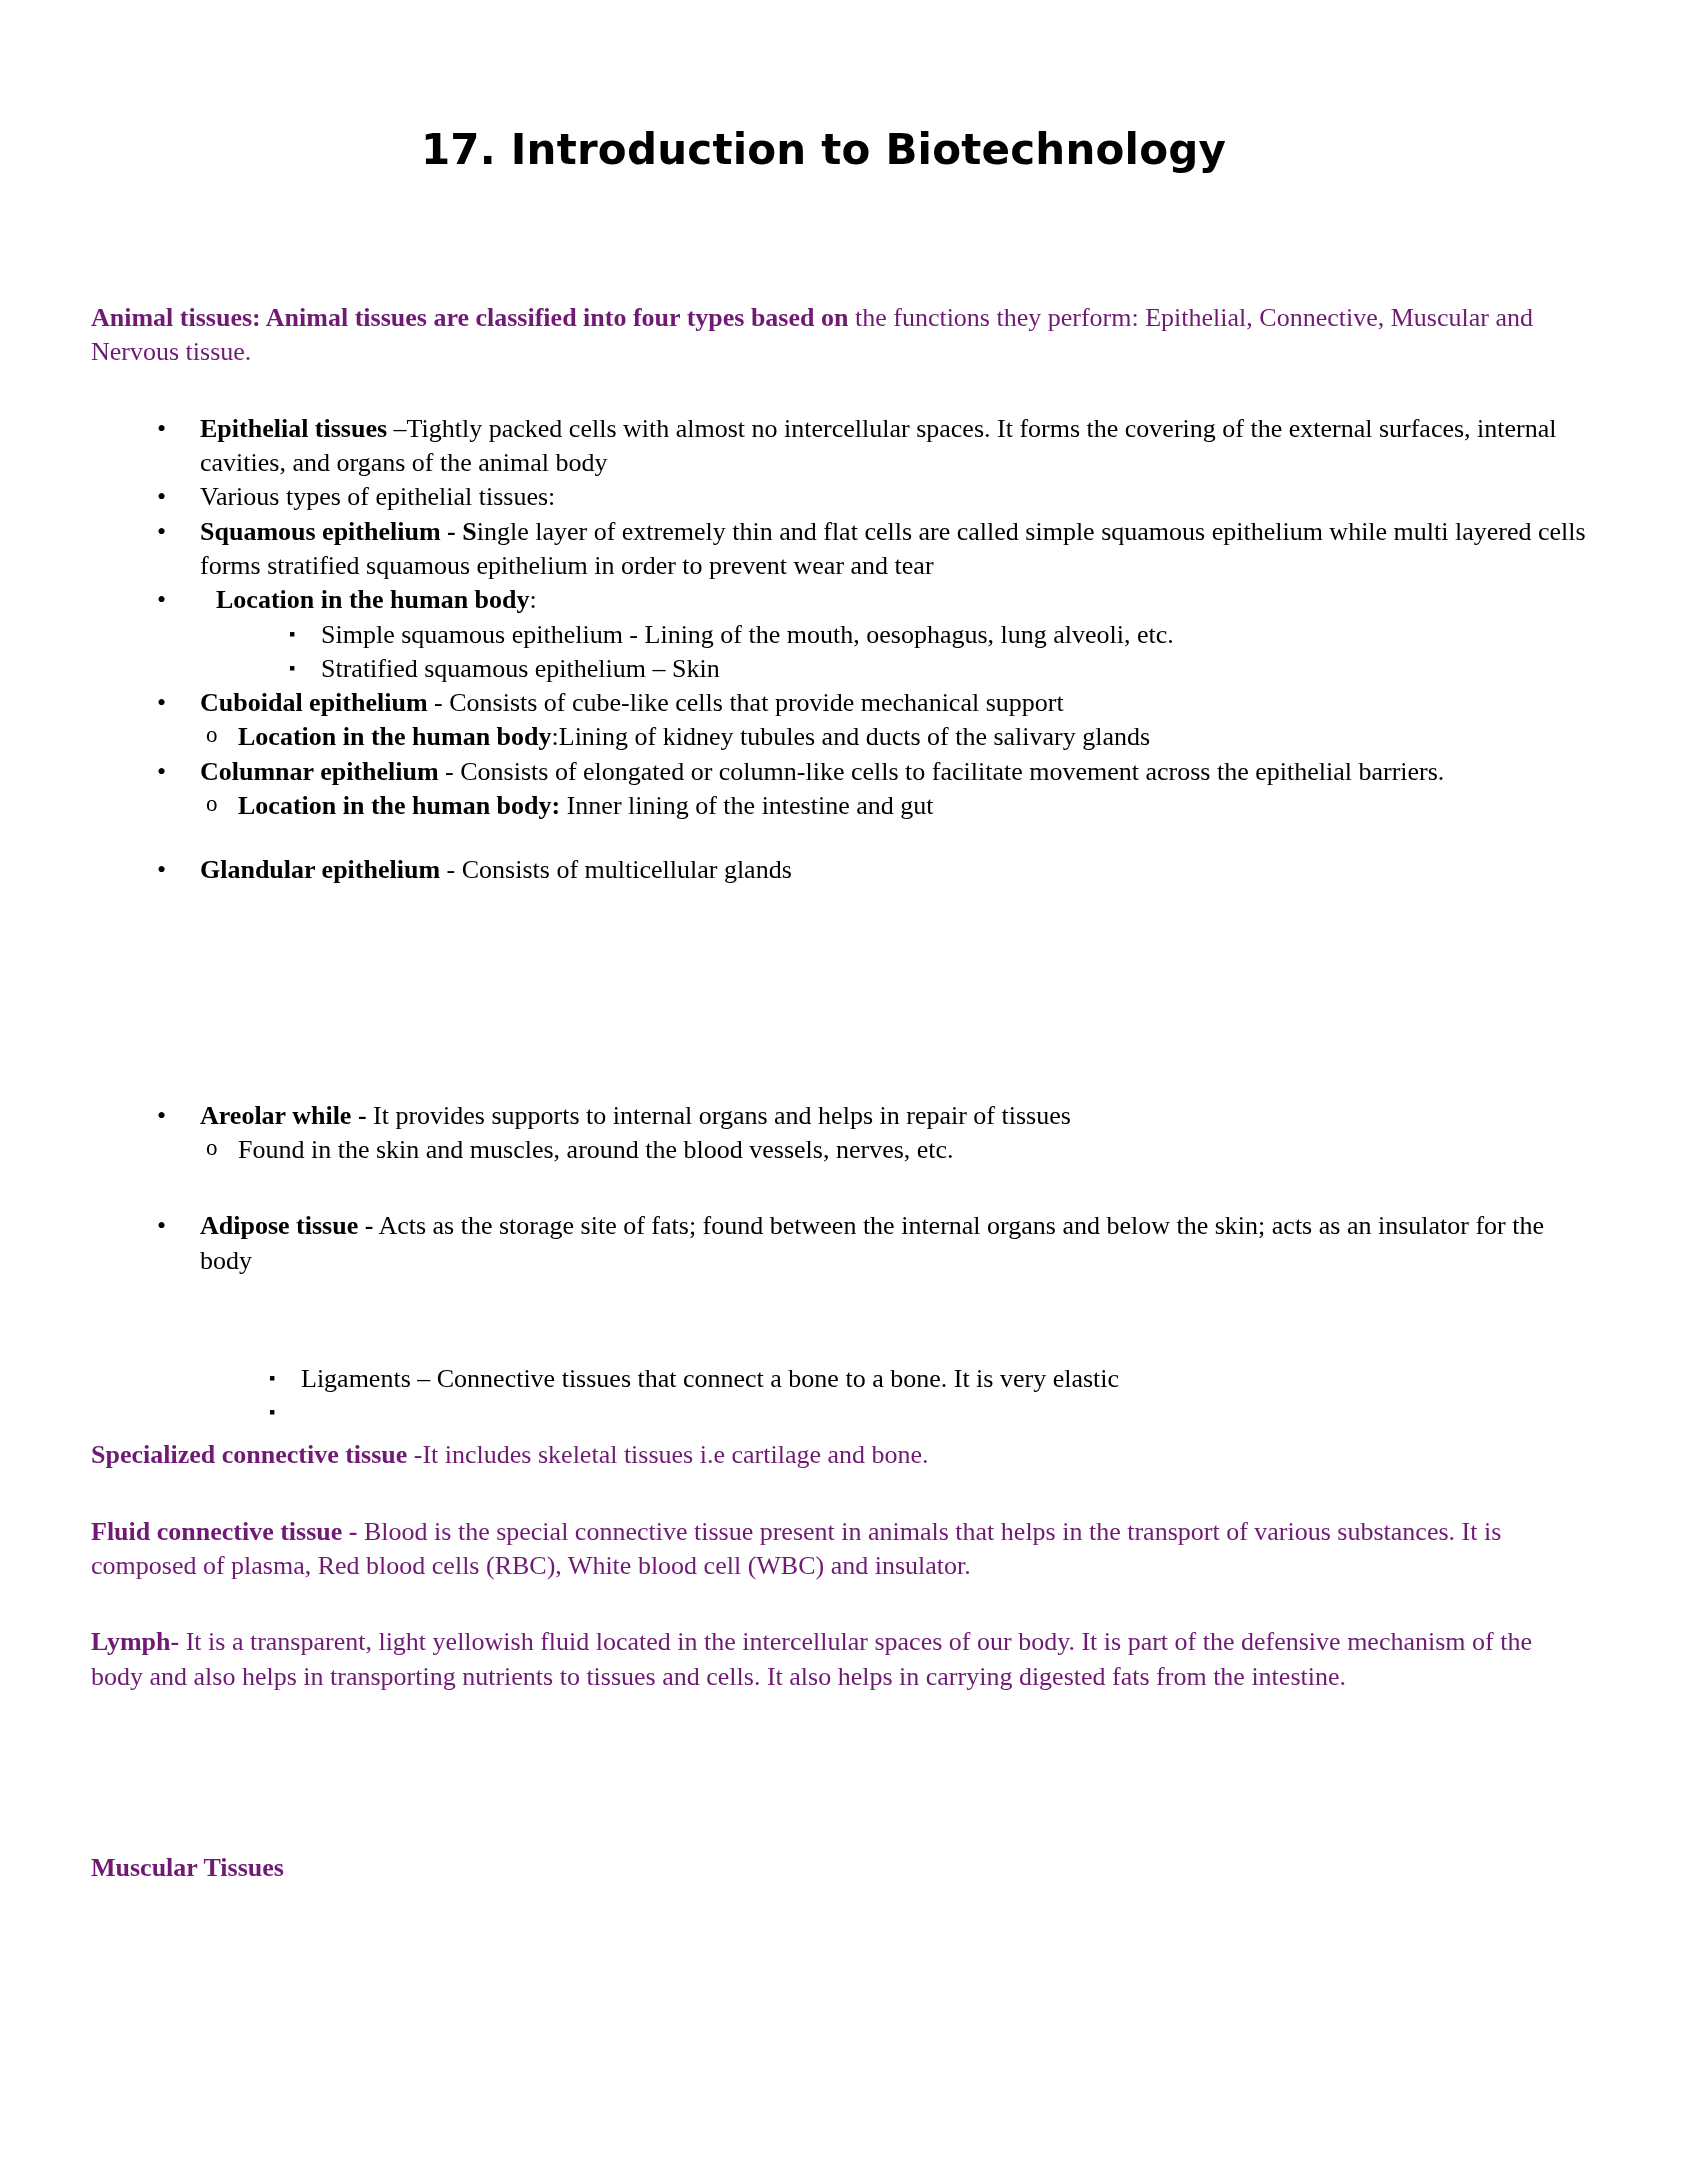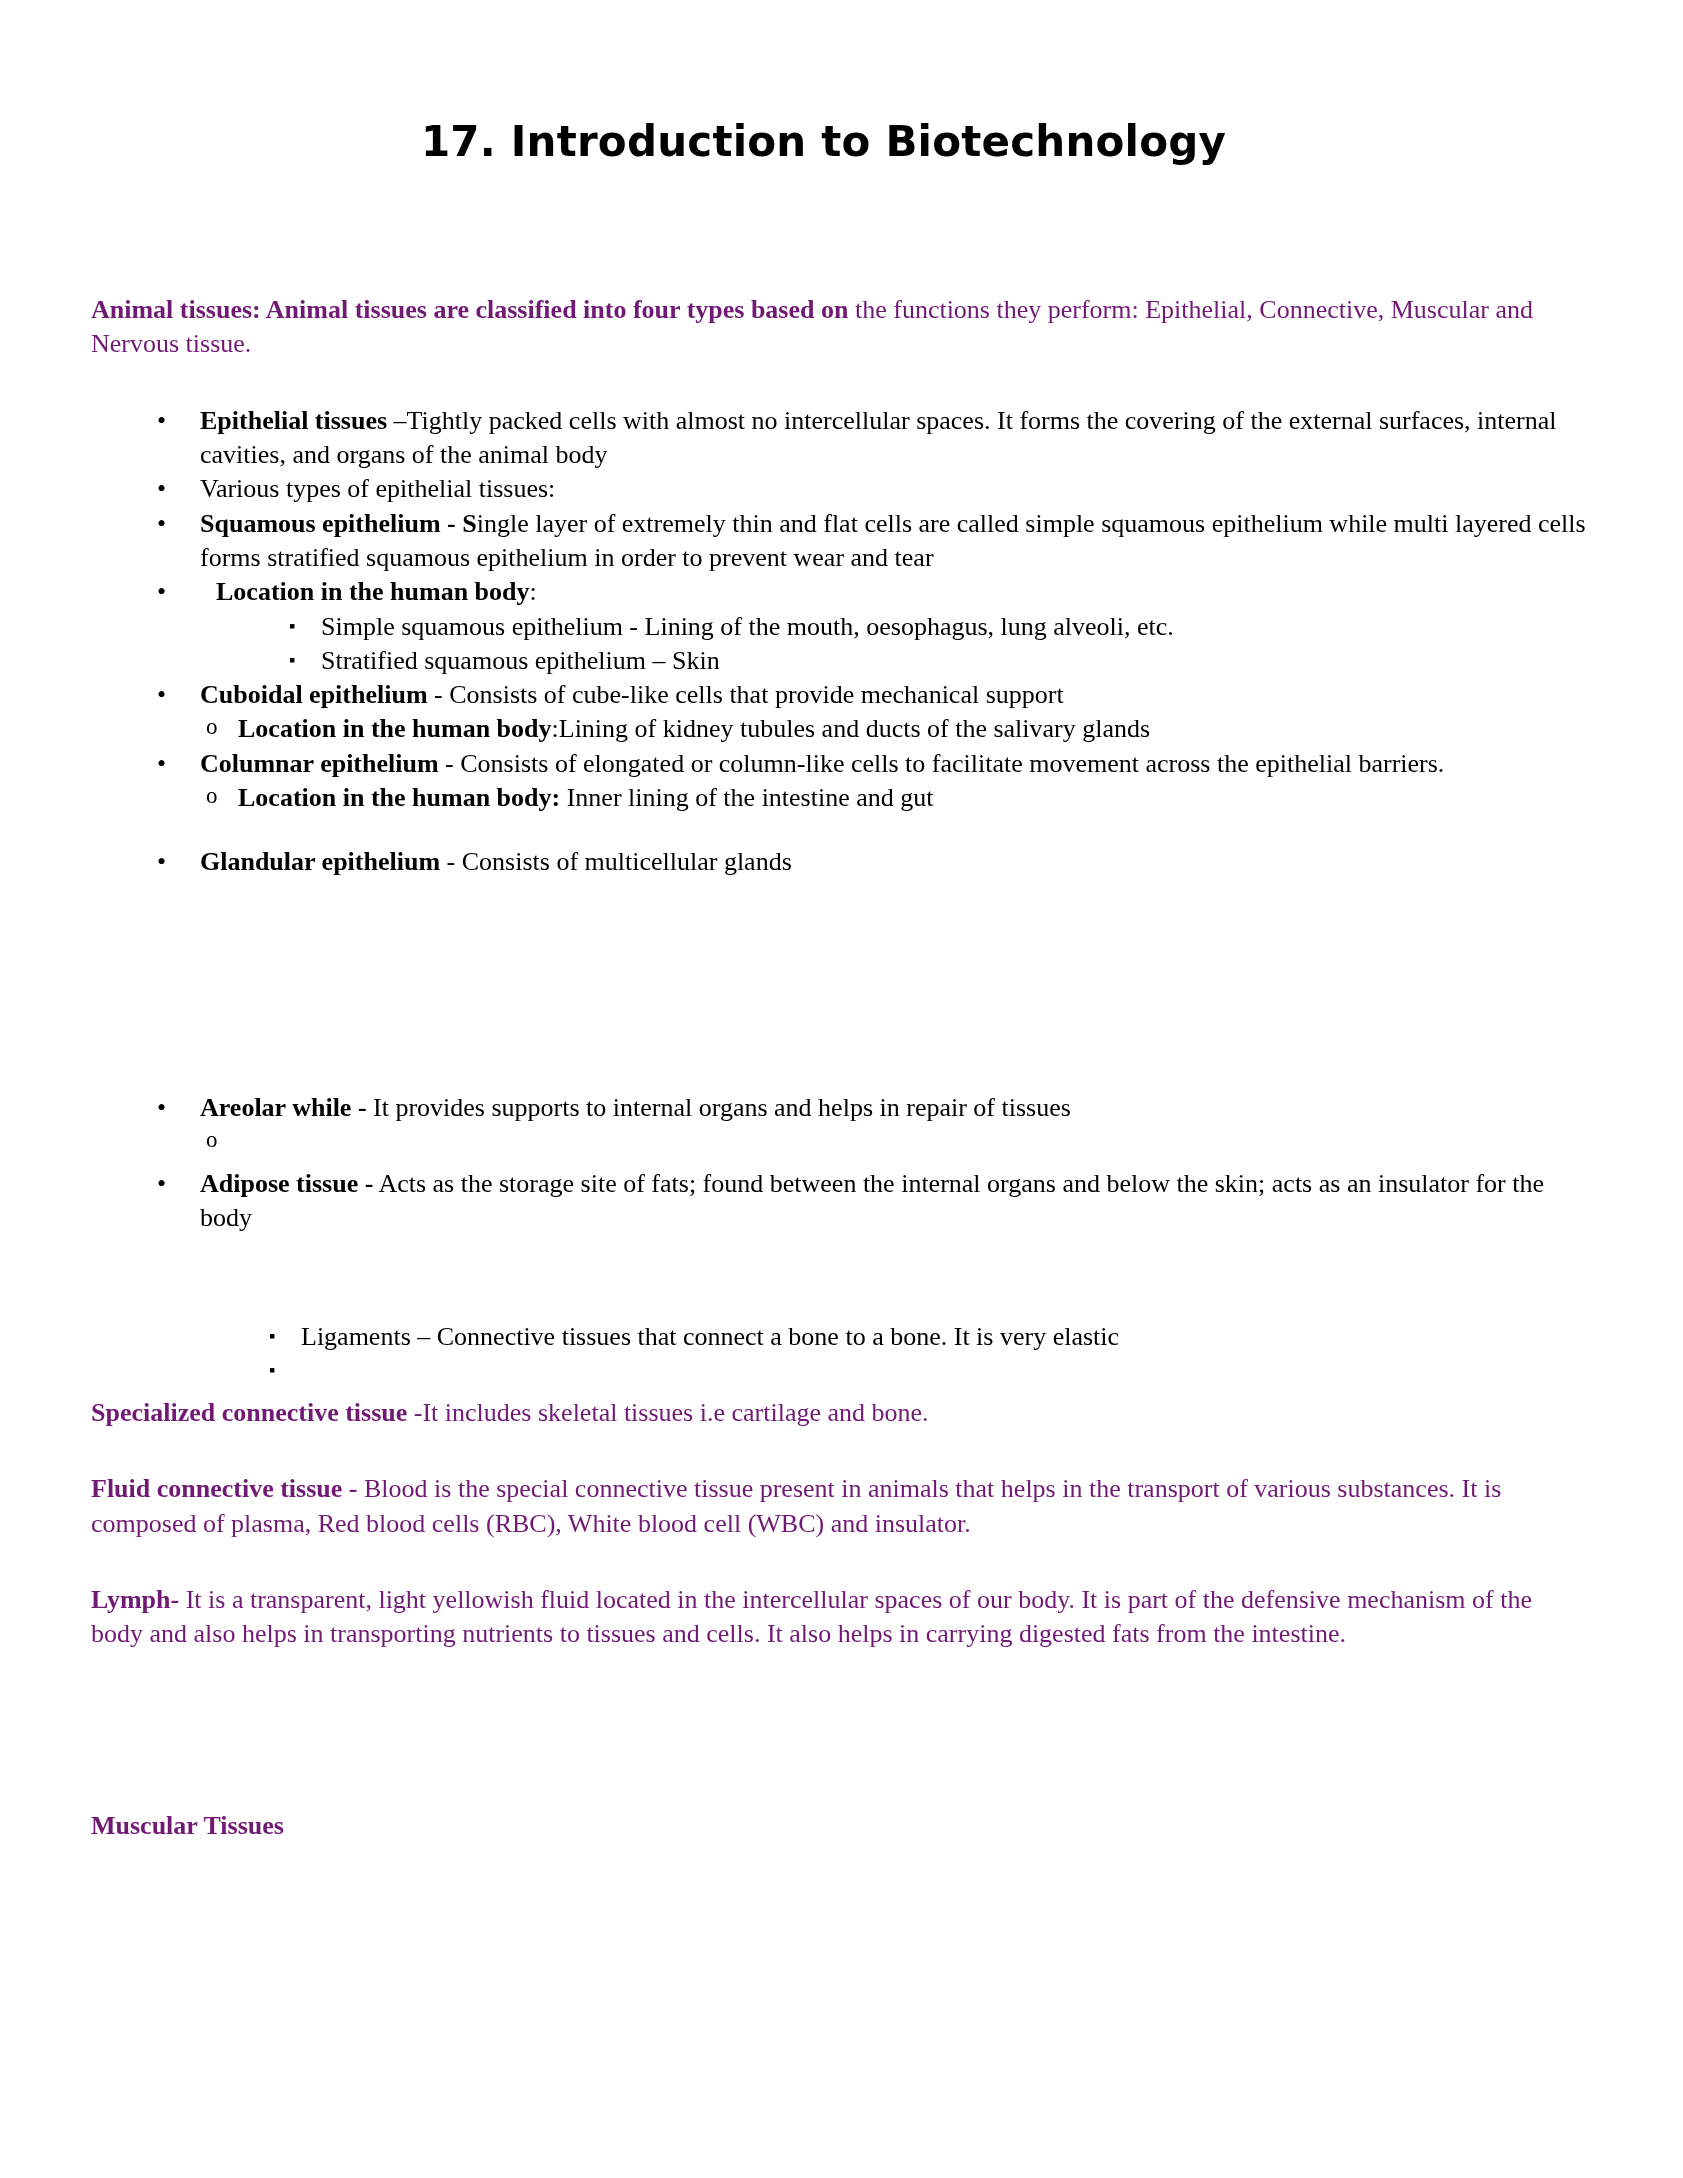--- a/index.html
+++ b/index.html
@@ -19,21 +19,21 @@
     width: 1683px;
     height: 2178px;
     background: #ffffff;
     box-sizing: border-box;
     padding: 0;
     overflow: hidden;
   }
   .doc-body {
     position: absolute;
     left: 91px;
-    top: 0;
+    top: 8px;
     width: 1495px;
   }
 
   
   .doc-title {
     font-family: "DejaVu Sans", "Liberation Sans", sans-serif;
     font-weight: bold;
     font-size: 42px;
     letter-spacing: 0.2px;
     text-align: center;
@@ -218,20 +218,21 @@
     <ul class="lvl1">
       <li>
         <span class="bullet-disc">•</span>
         <span class="b">Areolar while -</span><span> It provides supports to internal organs and helps in  repair of tissues</span>
       </li>
     </ul>
 
     <ul class="lvl2">
       <li style="margin-left:111px">
         <span class="bullet-circle">o</span>
+        <span>Found in the skin and muscles, around the blood vessels, nerves, etc.</span>
       </li>
     </ul>
 
     <div class="spacer-lg"></div>
 
     <ul class="lvl1">
       <li>
         <span class="bullet-disc">•</span>
         <span class="b">Adipose tissue -</span><span> Acts as the storage site of fats; found between the internal organs and below the skin; acts as an insulator for the body</span>
       </li>

